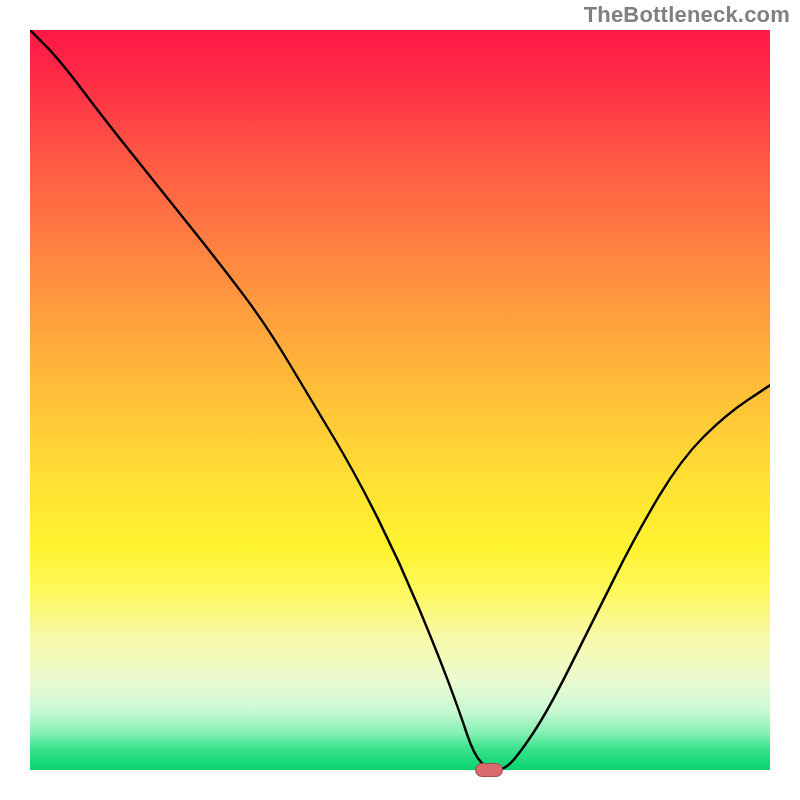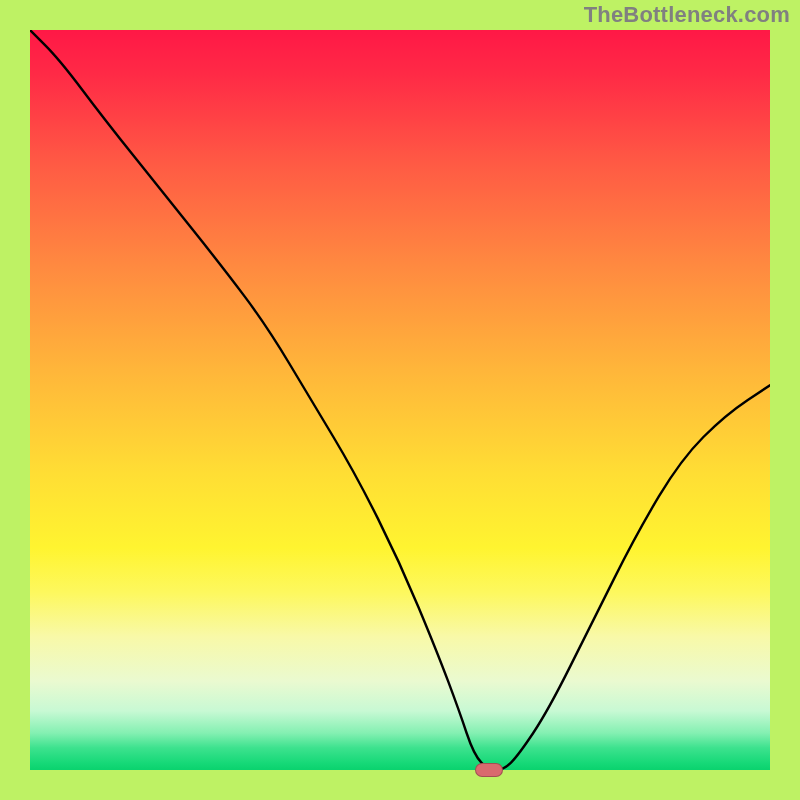--- a/index.html
+++ b/index.html
@@ -1,21 +1,21 @@
 <!DOCTYPE html>
 <html><head>
 <meta charset="utf-8">
 <style>
   * { margin: 0; padding: 0; box-sizing: border-box; }
   html, body { width: 800px; height: 800px; overflow: hidden; background: #000; }
   .frame {
     position: relative;
     width: 800px;
     height: 800px;
-    background: #bef264;
+    background: #ffffff;
   }
   .watermark {
     position: absolute;
     top: 2px;
     right: 10px;
     color: #808080;
     font-family: Arial, Helvetica, sans-serif;
     font-size: 22px;
     font-weight: bold;
     letter-spacing: 0.2px;

